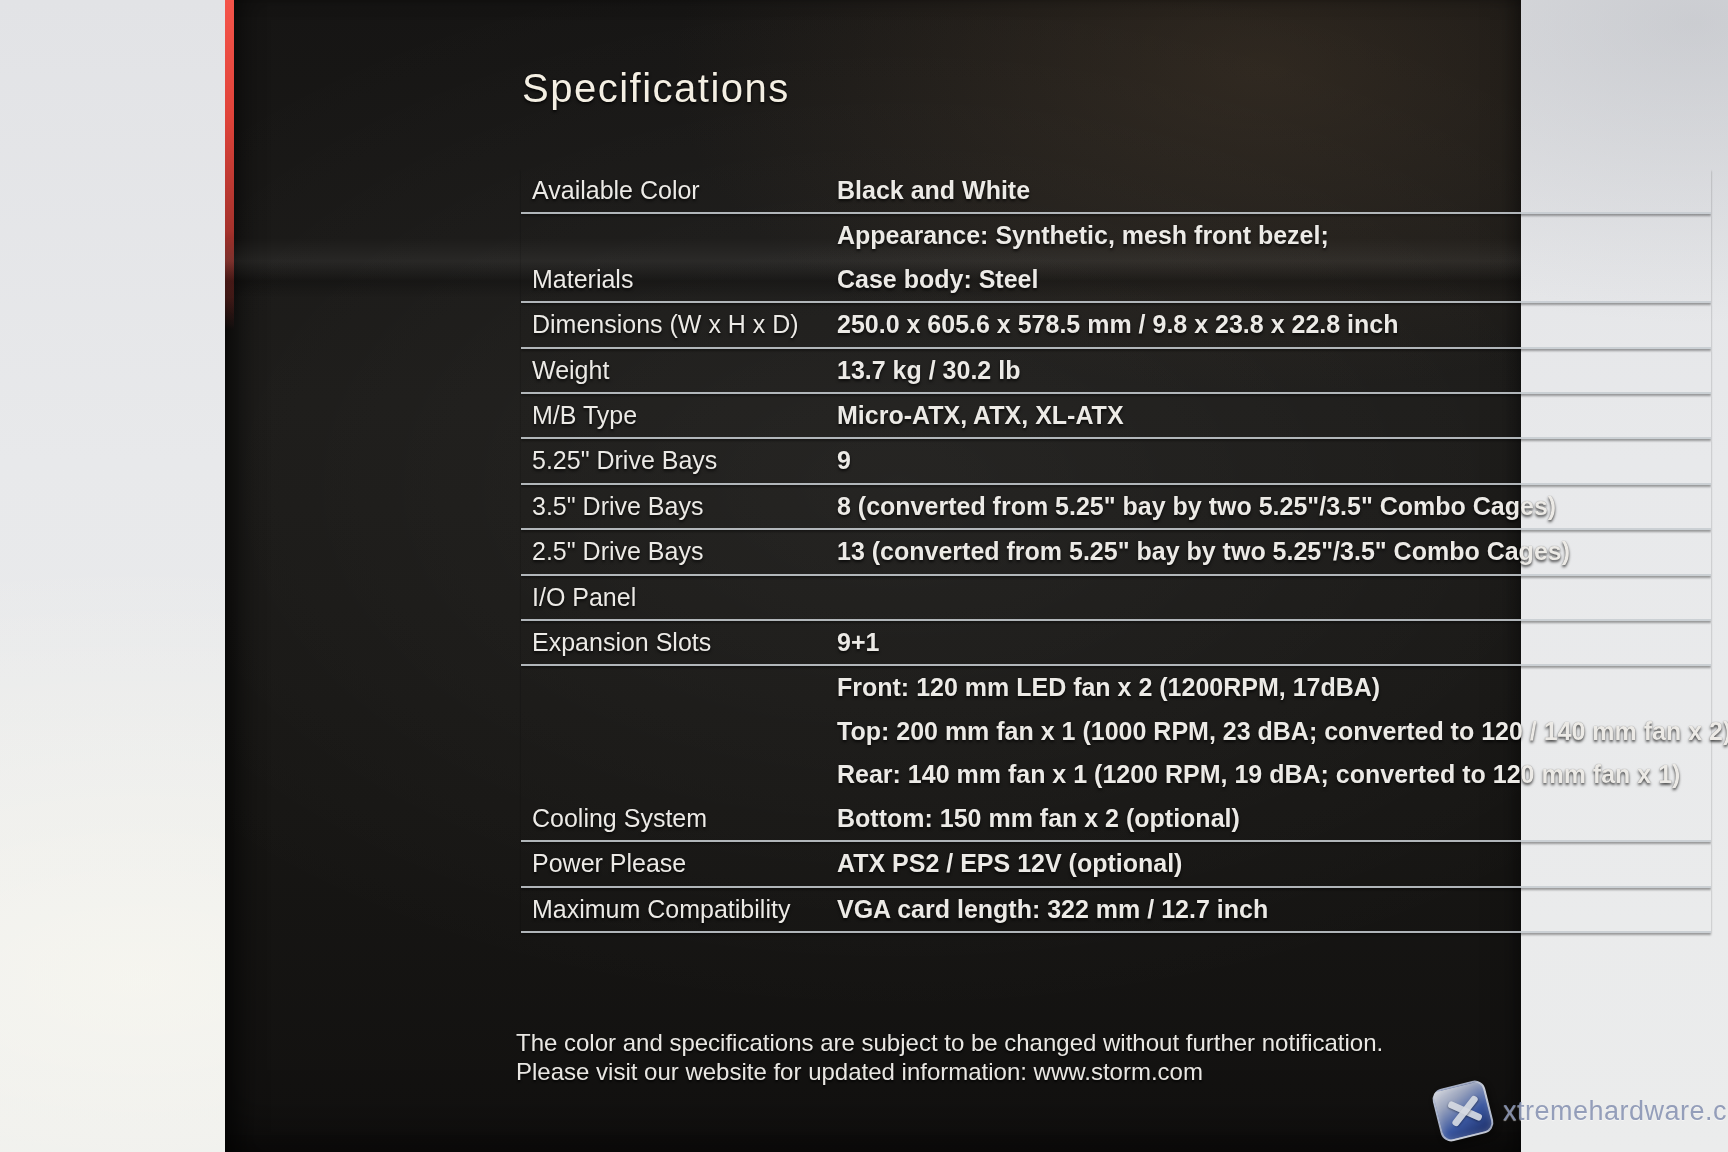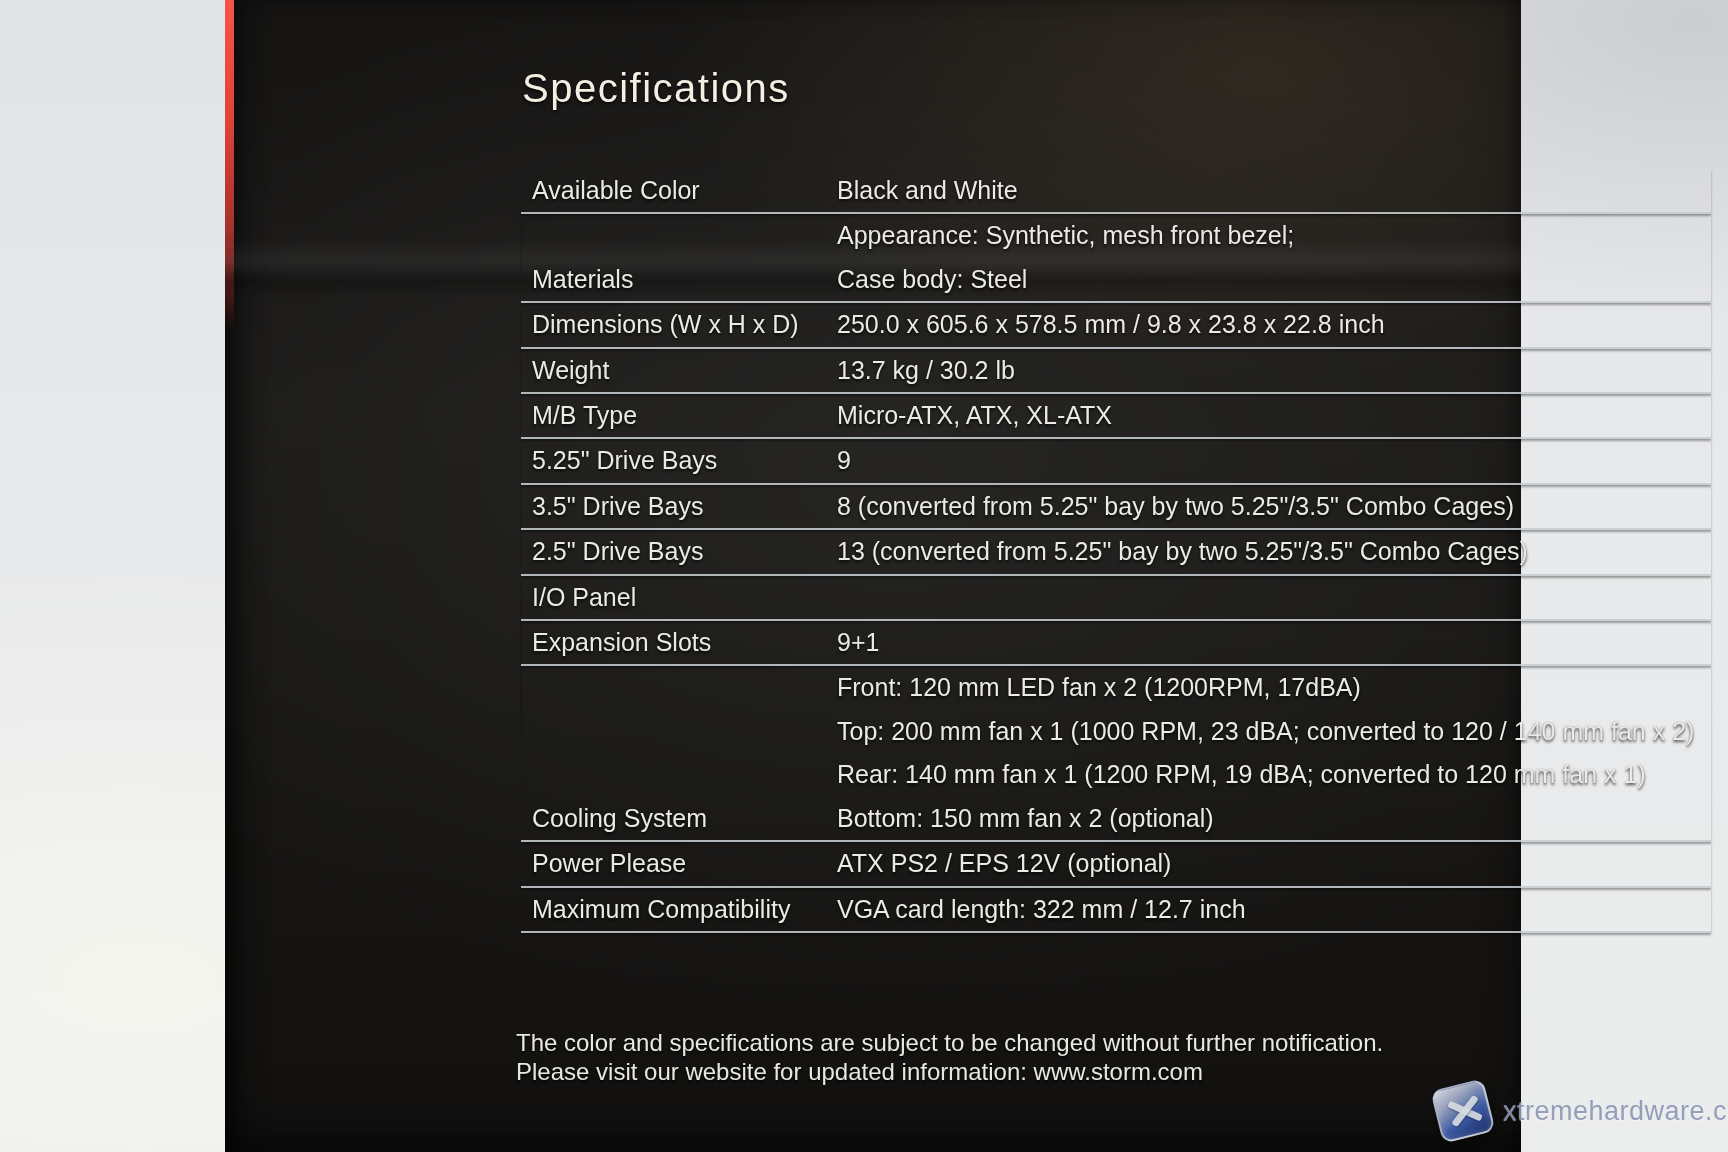--- a/index.html
+++ b/index.html
@@ -39,21 +39,21 @@
   }
   .title{
     position:absolute;left:1px;top:66px;margin:0;
     font-size:40px;font-weight:normal;letter-spacing:1.5px;color:#f4efe3;
     text-shadow:0 2px 3px rgba(0,0,0,0.75), 0 0 2px rgba(0,0,0,0.4);
   }
   .spec-table{position:absolute;left:0;top:169px;width:1190px;}
   .row{display:flex;align-items:flex-end;border-bottom:2px solid rgba(198,204,208,0.88);
        box-shadow:0 2px 2px rgba(0,0,0,0.35);}
   .lbl{width:316px;flex:0 0 316px;padding-left:11px;box-sizing:border-box;}
-  .val{flex:1;}
+  .val{flex:1;font-weight:bold;}
   .lbl,.vl{font-size:25px;line-height:43.4px;white-space:nowrap;
            text-shadow:0 2px 3px rgba(0,0,0,0.7), 0 0 1px rgba(0,0,0,0.4);}
   .footer{position:absolute;left:-21px;top:1028px;}
   .fl{font-size:24px;line-height:29px;white-space:nowrap;color:#e9e7e3;
       text-shadow:0 2px 2px rgba(0,0,0,0.7);margin-left:16px;}
   
   .watermark{position:absolute;left:1436px;top:1084px;display:flex;align-items:center;}
   .wm-icon{
     position:relative;width:50px;height:50px;border-radius:11px;
     transform:rotate(-14deg);

